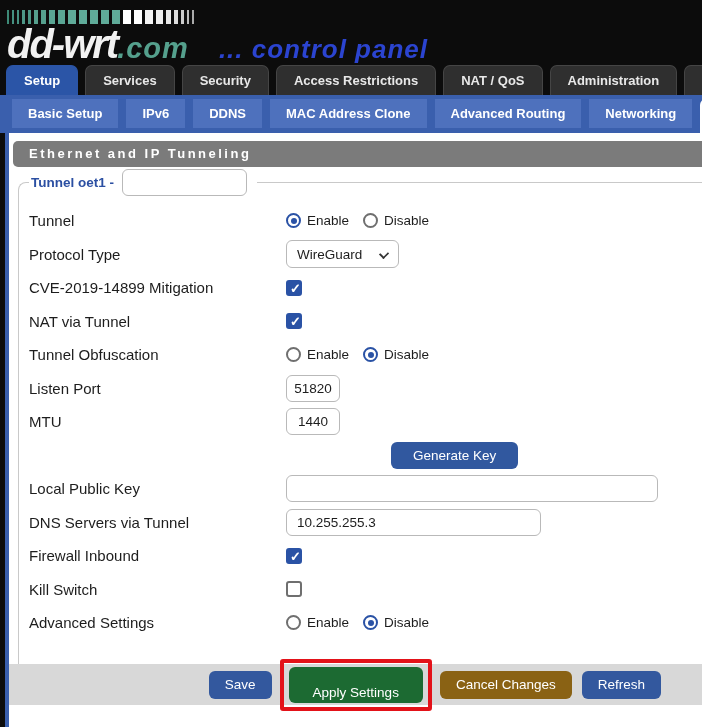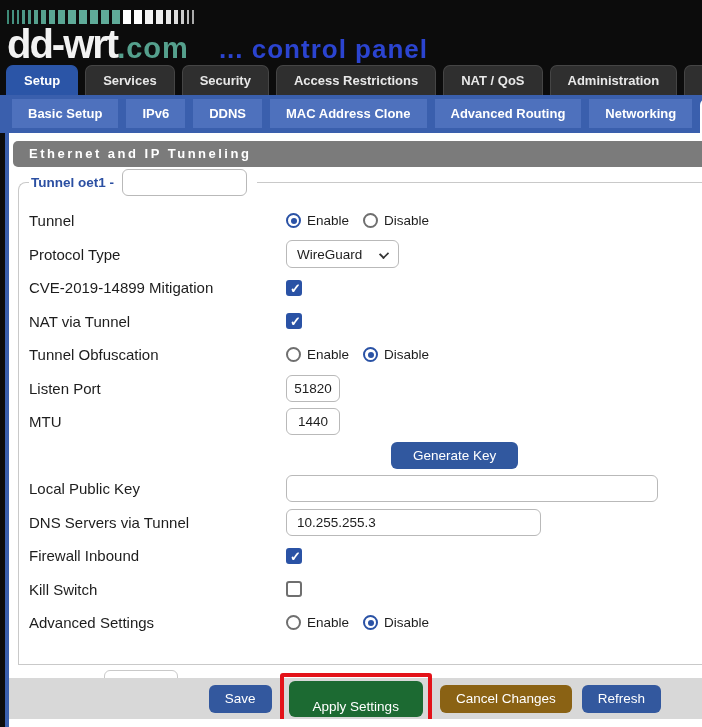--- a/index.html
+++ b/index.html
@@ -6,21 +6,21 @@
   html,body { width:702px; }
   body {
     font-family:"Liberation Sans", sans-serif;
     background:#0c0c0c;
     width:702px; height:727px;
     overflow:hidden;
   }
   .app { position:relative; width:702px; height:727px; }
 
   
-  .header { height:63px; background:#0c0c0c; position:relative; overflow:hidden; }
+  .header { height:63px; background:#0c0c0c; position:relative; overflow:hidden;font-style:italic; }
   .logo-bars { position:absolute; left:7px; top:10px; height:14px; display:flex; align-items:stretch; gap:3px; }
   .logo-bars span { display:block; height:14px; }
   .brand-line { position:absolute; left:7px; top:22px; white-space:nowrap; }
   .brand-dd { color:#f2f2f2; font-size:40px; font-weight:bold; letter-spacing:-2px; }
   .brand-com { color:#55a08d; font-size:29px; font-weight:bold; letter-spacing:1px; }
   .brand-tag { color:#2b44d0; font-size:26px; font-weight:bold; margin-left:30px; letter-spacing:1px; }
 
   
   .main-tabs { height:32px; background:#0c0c0c; display:flex; align-items:flex-end; padding-left:6px; gap:7px; }
   .mtab {
@@ -111,21 +111,21 @@
   }
 
   
   .partial-ctl {
     position:absolute; left:104px; top:670px; width:74px; height:16px;
     background:#fff; border:1px solid #c9c9c9; border-radius:6px 6px 0 0; z-index:1;
   }
 
   
   .footer {
-    position:absolute; left:0; right:0; top:678px; height:41px;
+    position:absolute; left:0; right:0; top:664px; height:41px;
     background:#d8d8d8; z-index:2;
     display:flex; align-items:center; justify-content:flex-end;
     gap:10px; padding-right:41px; overflow:visible;
   }
   .fbtn {
     border:none; border-radius:6px; height:28px; padding:0 16px;
     color:#fff; font-size:13.5px; font-family:"Liberation Sans",sans-serif; cursor:pointer; white-space:nowrap;
   }
   .fbtn.blue { background:#33589e; }
   .fbtn.green { background:#1c6a32; }

